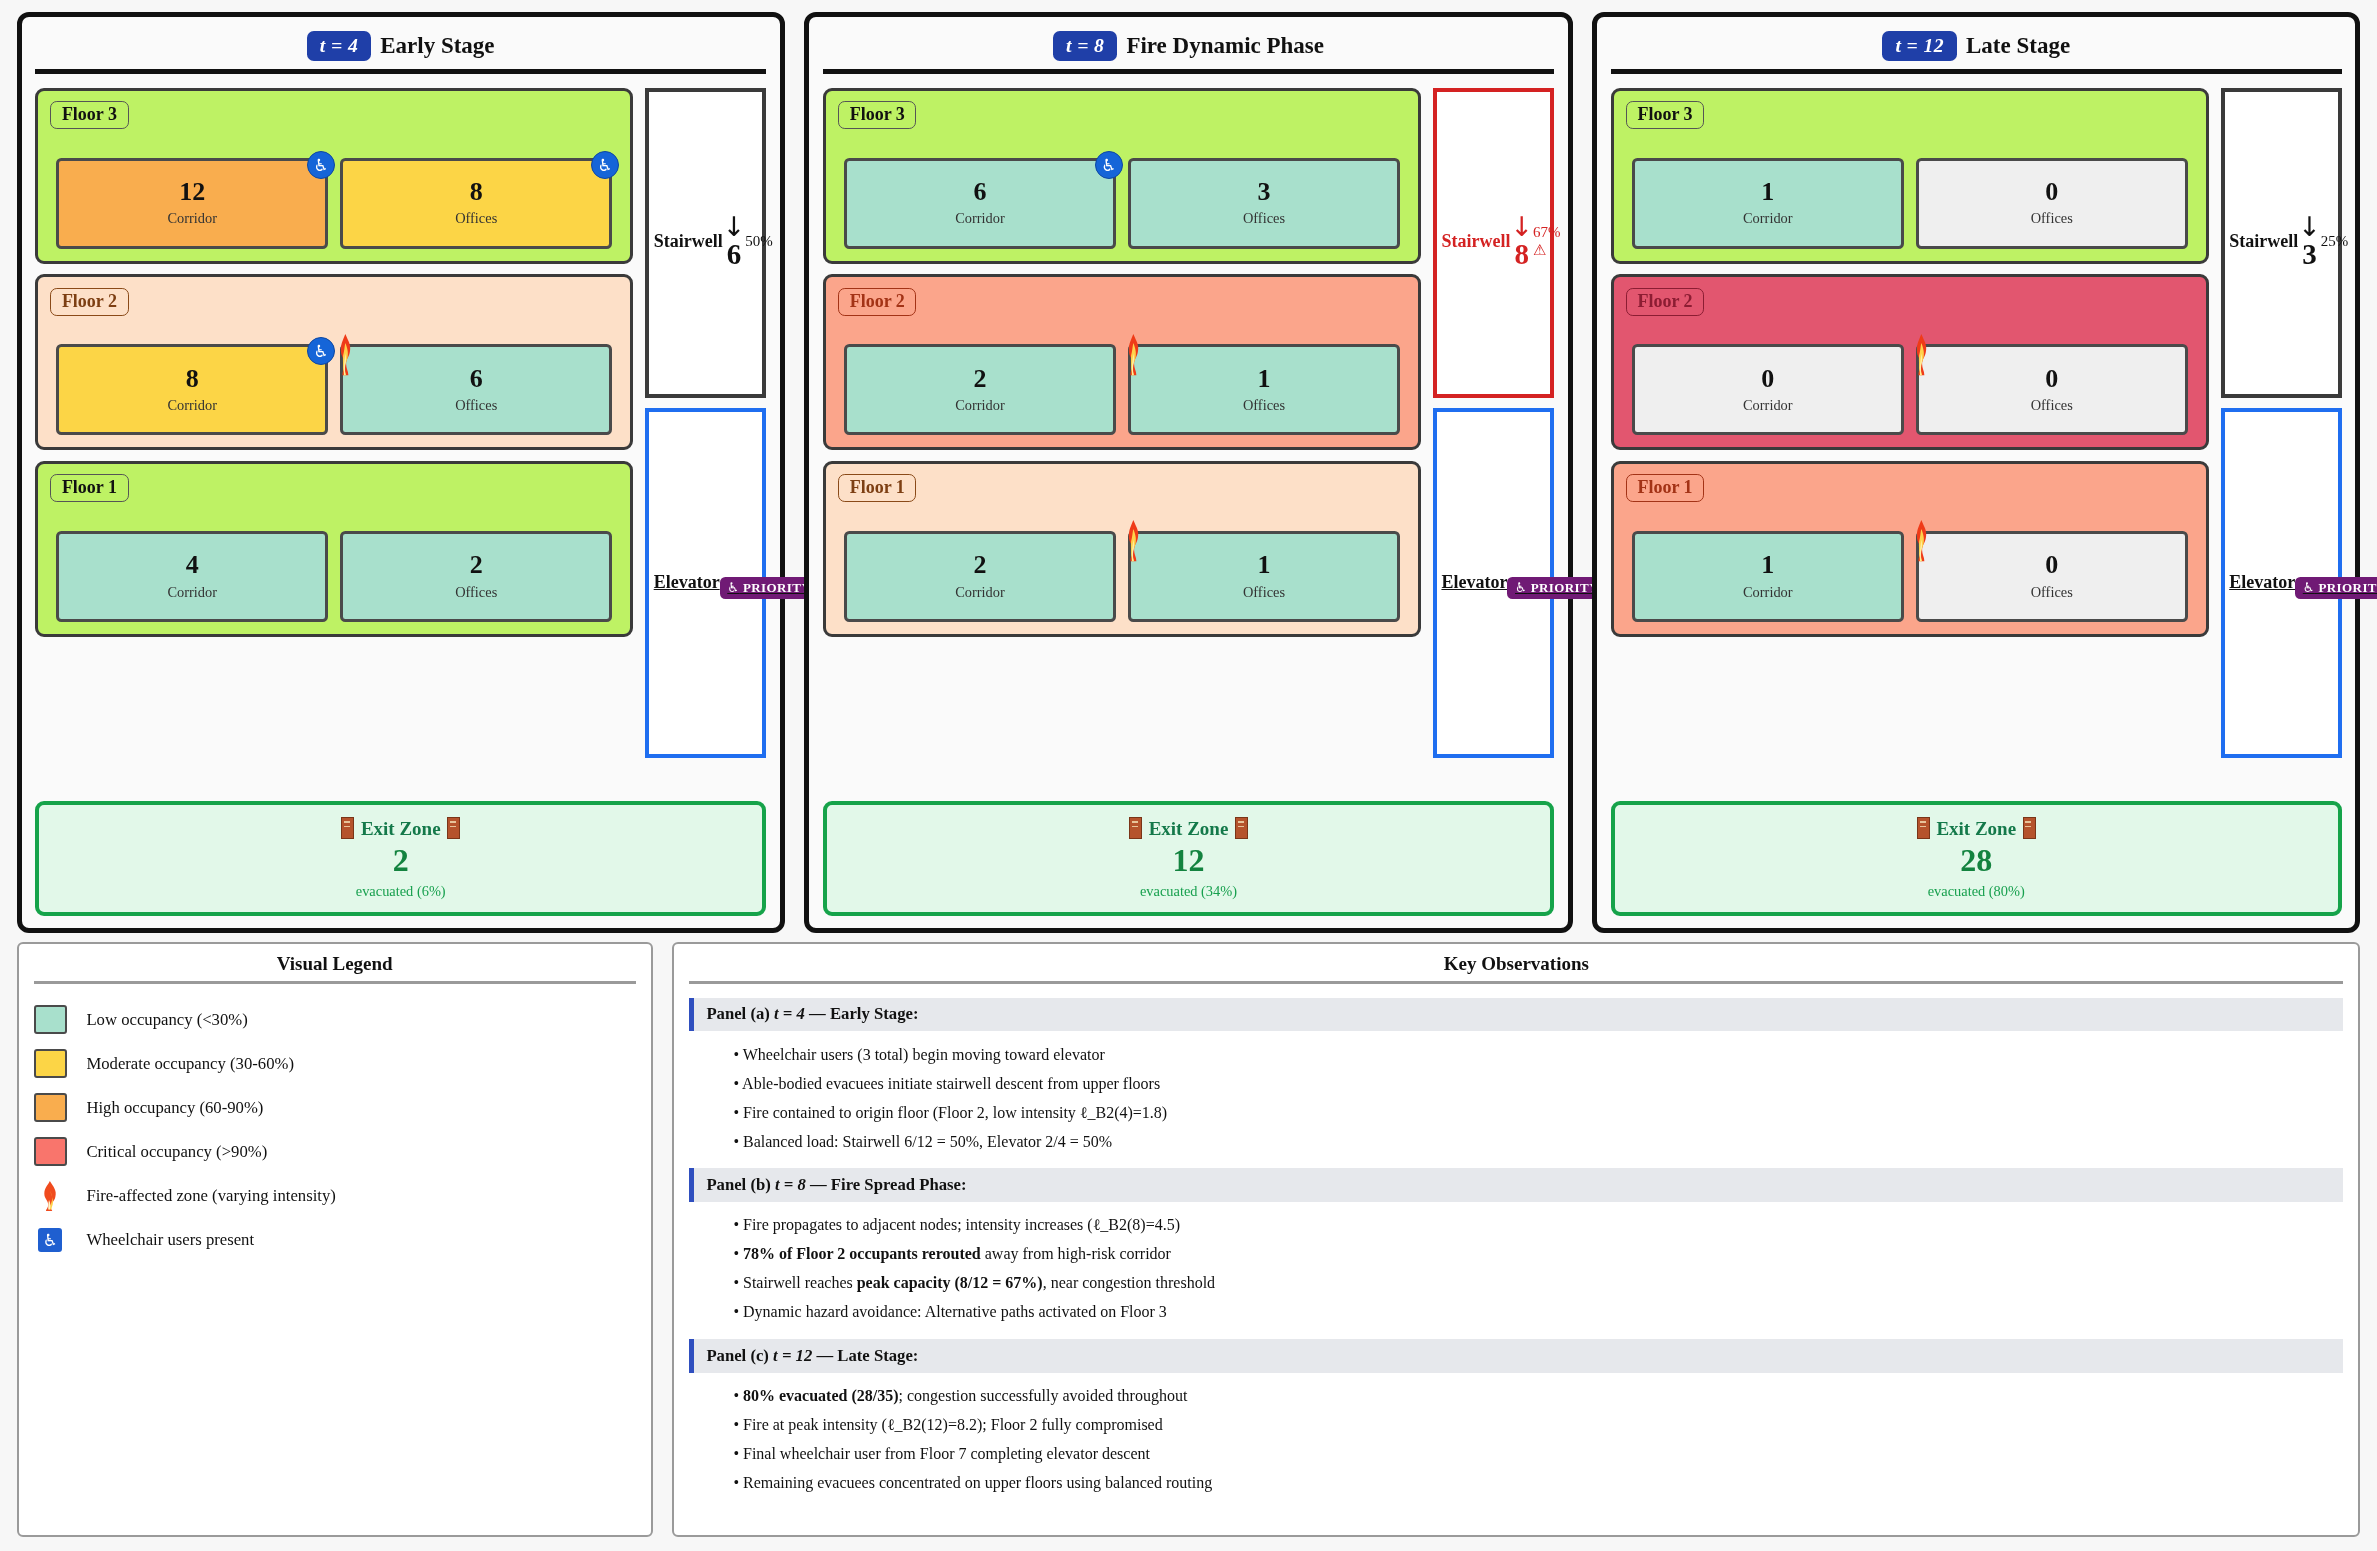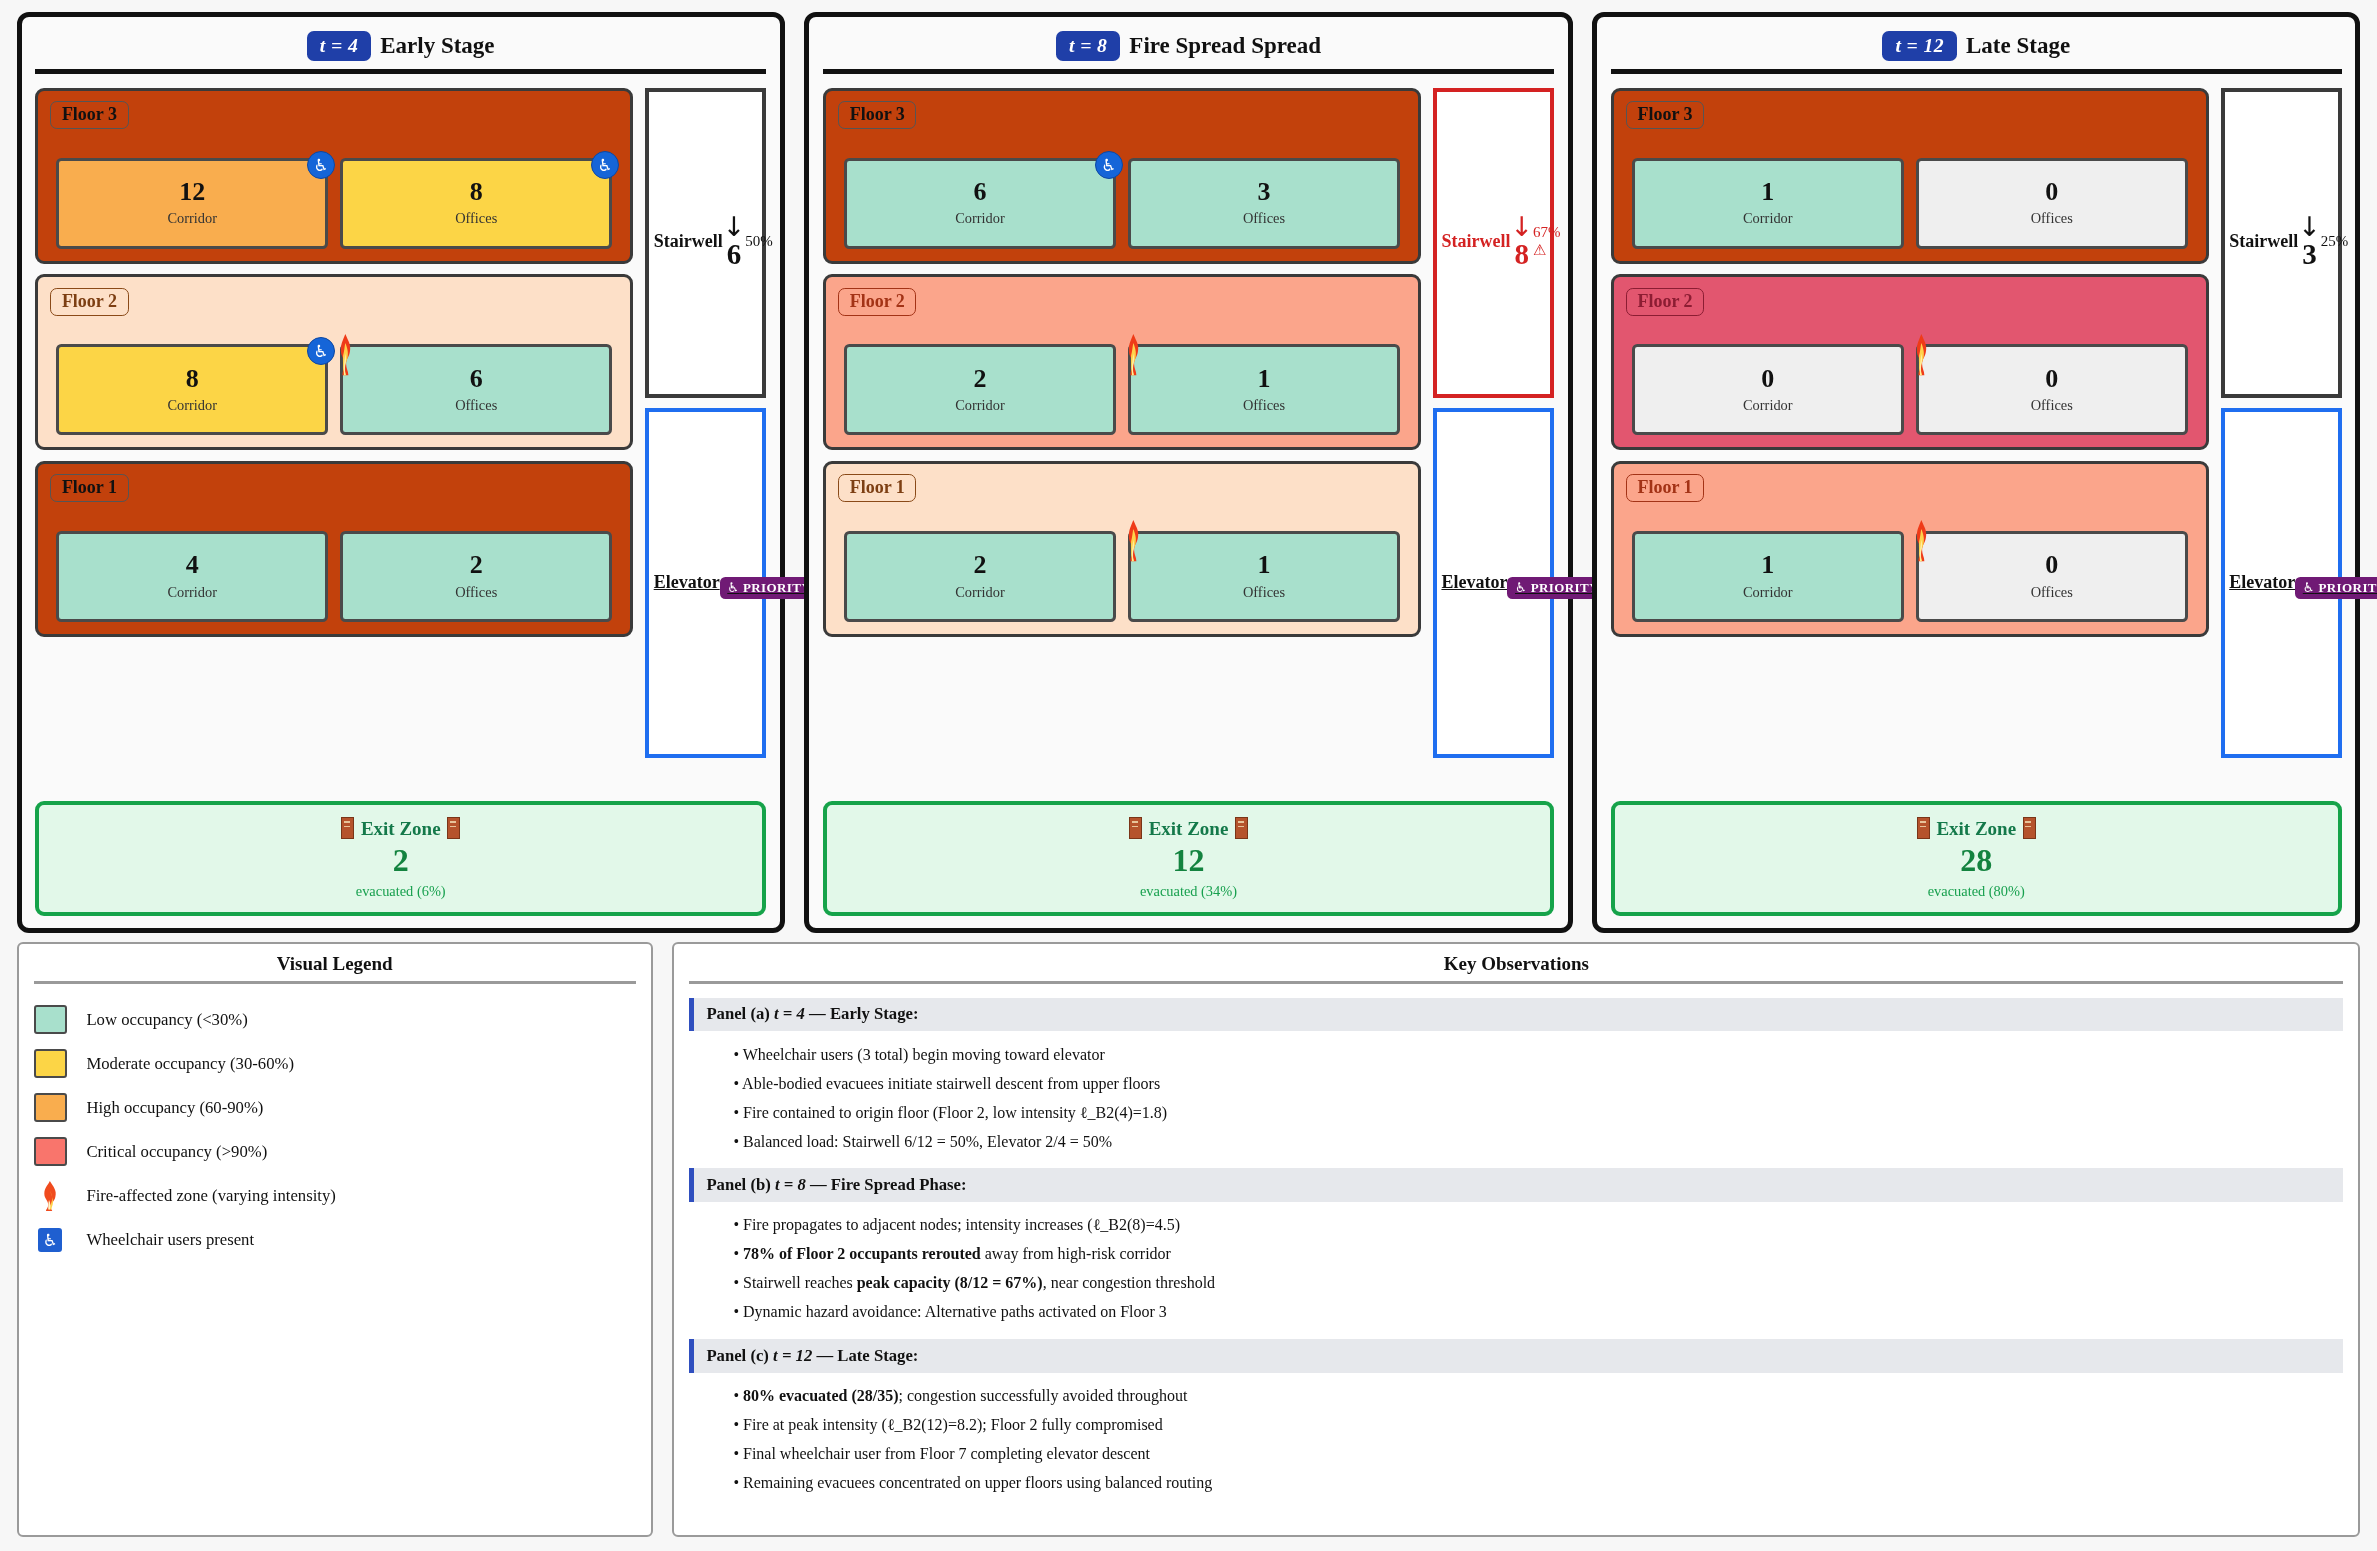--- a/index.html
+++ b/index.html
@@ -64,21 +64,21 @@
     border-radius:9px;
     position:relative;
     box-sizing:border-box;
     padding:10.6px 12px 12px 12px;
     height:176px;
     display:flex;flex-direction:column;
   }
   .floor.fire-low{background:#fde0c8;border-color:#3a3a3a;}
   .floor.fire-mid{background:#fba58b;border-color:#3a3a3a;}
   .floor.fire-high{background:#e2566f;border-color:#3a3a3a;}
-  .floor.plain{background:#c2410c;}
+  .floor.plain{background:#bef264;}
 
   .floor-tag{
     align-self:flex-start;
     border:1.5px solid #555;
     border-radius:6.8px;
     background:transparent;
     padding:3px 10.6px;
     font-size:18px;
     font-weight:bold;
     line-height:1.1;
@@ -293,21 +293,21 @@
             </div>
           </div>
         </div>
         <div class="exit">
           <div class="exit-h"><span class="door"></span><span>Exit Zone</span><span class="door"></span></div>
           <div class="exit-n">2</div>
           <div class="exit-s">evacuated (6%)</div>
         </div>
       </div>
       <div class="panel">
-        <div class="panel-title"><span class="tbadge">t = 8</span><span class="panel-title-text">Fire Spread Spread</span></div>
+        <div class="panel-title"><span class="tbadge">t = 8</span><span class="panel-title-text">Fire Dynamic Phase</span></div>
         <div class="title-rule"></div>
         <div class="panel-body">
           <div class="floors-col">
             <div class="floor plain">
               <div class="floor-tag">Floor 3</div>
               <div class="cells">
                 <div class="cell c-low">
                   <div class="count">6</div>
                   <div class="cname">Corridor</div>
                   <div class="wc-badge">♿</div>

